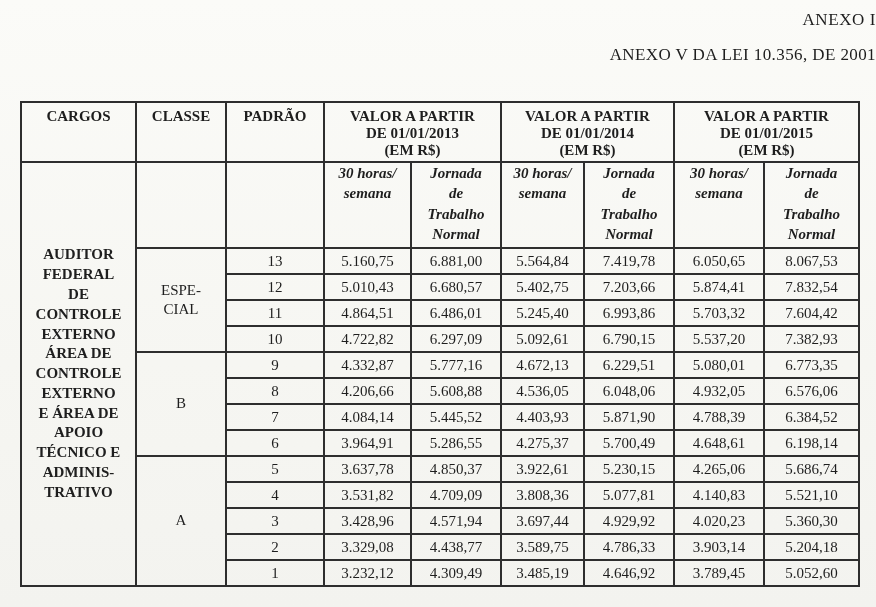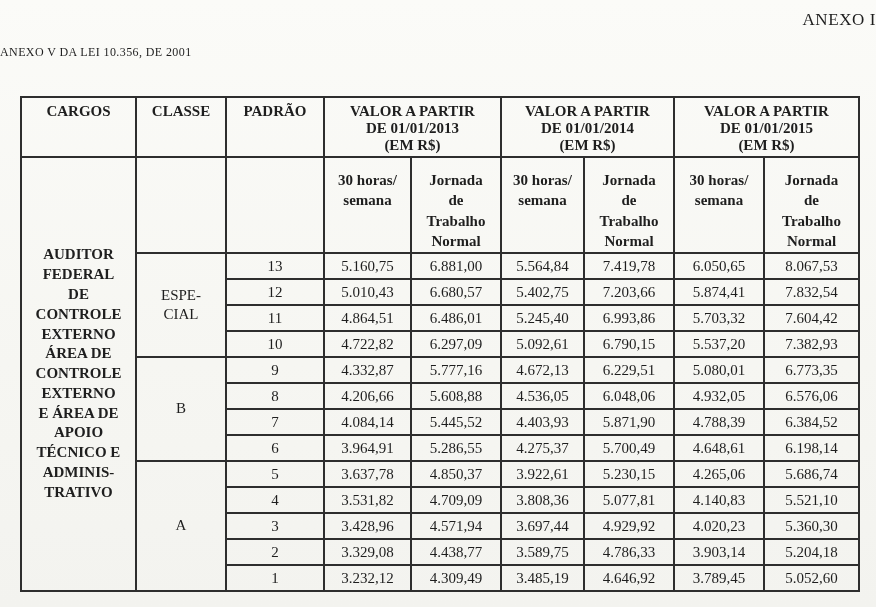--- a/index.html
+++ b/index.html
@@ -9,41 +9,41 @@
     font-family:"Liberation Serif","DejaVu Serif",serif;
     color:#1e1e1e;
     overflow:hidden;
   }
   .page{padding-top:10px;}
   .doc-title{
     text-align:right;font-size:17px;letter-spacing:0.6px;
     margin:0 0 15px 0;font-weight:normal;
   }
   .doc-subtitle{
-    text-align:left;font-size:12px;letter-spacing:0.4px;
+    text-align:right;font-size:17px;letter-spacing:0.4px;
     margin:0 0 36px 0;font-weight:normal;
   }
   table.salary{
     border-collapse:collapse;
     margin-left:20px;
     width:838px;
     table-layout:fixed;
     background:transparent;
   }
   table.salary th, table.salary td{
     border:2px solid #2e2e2e;
     font-size:15px;
     padding:1px 2px;
     text-align:center;
     overflow:hidden;
   }
   tr.hdr-row{height:60px;}
   tr.hdr-row th{vertical-align:top;padding-top:5px;font-weight:bold;}
   tr.sub-row{height:86px;}
-  tr.sub-row th{vertical-align:top;padding-top:12px;font-weight:bold;line-height:1.35;}
+  tr.sub-row th{vertical-align:top;padding-top:0;font-weight:bold;line-height:1.35;font-style:italic;}
   tr.data-row{height:26px;}
   .preline{white-space:pre-line;margin-top:47px;}
   td.cargo-cell{
     font-weight:bold;vertical-align:middle;line-height:1.32;
     padding:0 4px;
   }
   td.classe-cell{vertical-align:middle;line-height:1.3;}
   td.padrao-cell, td.value-cell{vertical-align:middle;}
 </style>
 </head>

